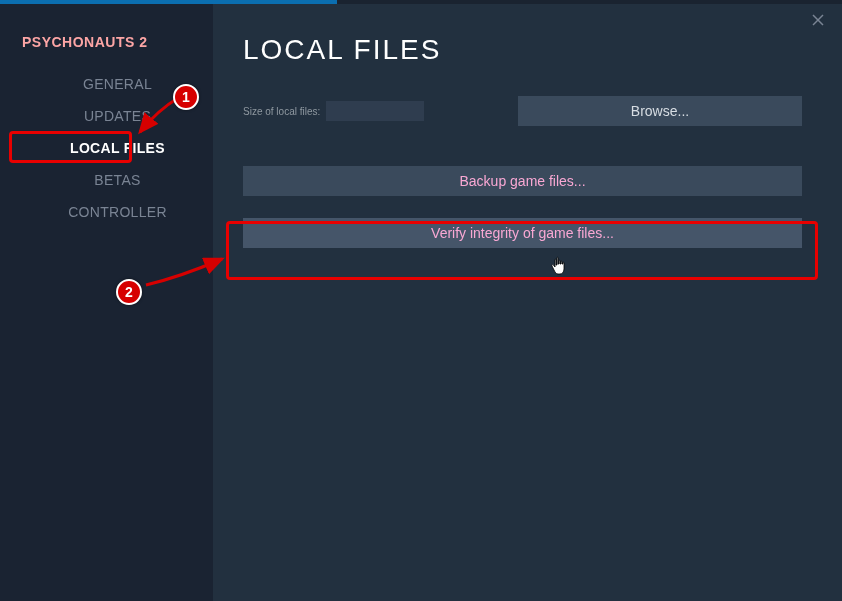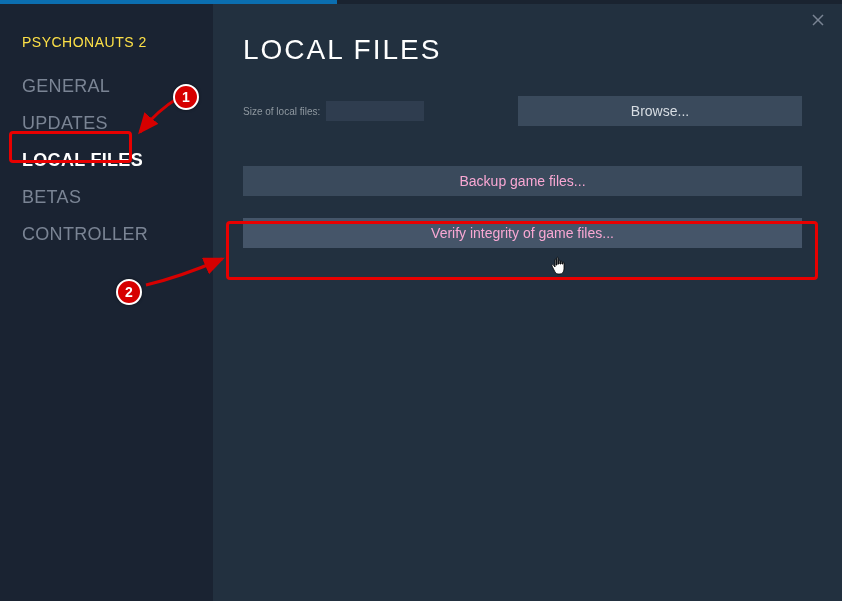--- a/index.html
+++ b/index.html
@@ -20,32 +20,33 @@
     height: 597px;
     background: #202b3b;
   }
   .sidebar {
     width: 213px;
     background: #1a2332;
     padding: 30px 0 0 0;
     position: relative;
   }
   .game-title {
-    color: #fde047;
-    font-size: 14px;
-    font-weight: 400;
+    color: #fca5a5;
+    font-size: 14px;
+    font-weight: 700;
     letter-spacing: 0.5px;
     padding: 0 0 18px 22px;
   }
   .nav-item {
     color: #7a8494;
-    font-size: 18px;
+    font-size: 14px;
     padding: 8px 0 8px 22px;
     cursor: pointer;
     letter-spacing: 0.3px;
+    text-align: center;
   }
   .nav-item.active {
     color: #ffffff;
     font-weight: 600;
   }
   .main {
     flex: 1;
     background: #22303f;
     padding: 30px 40px 0 30px;
     position: relative;

